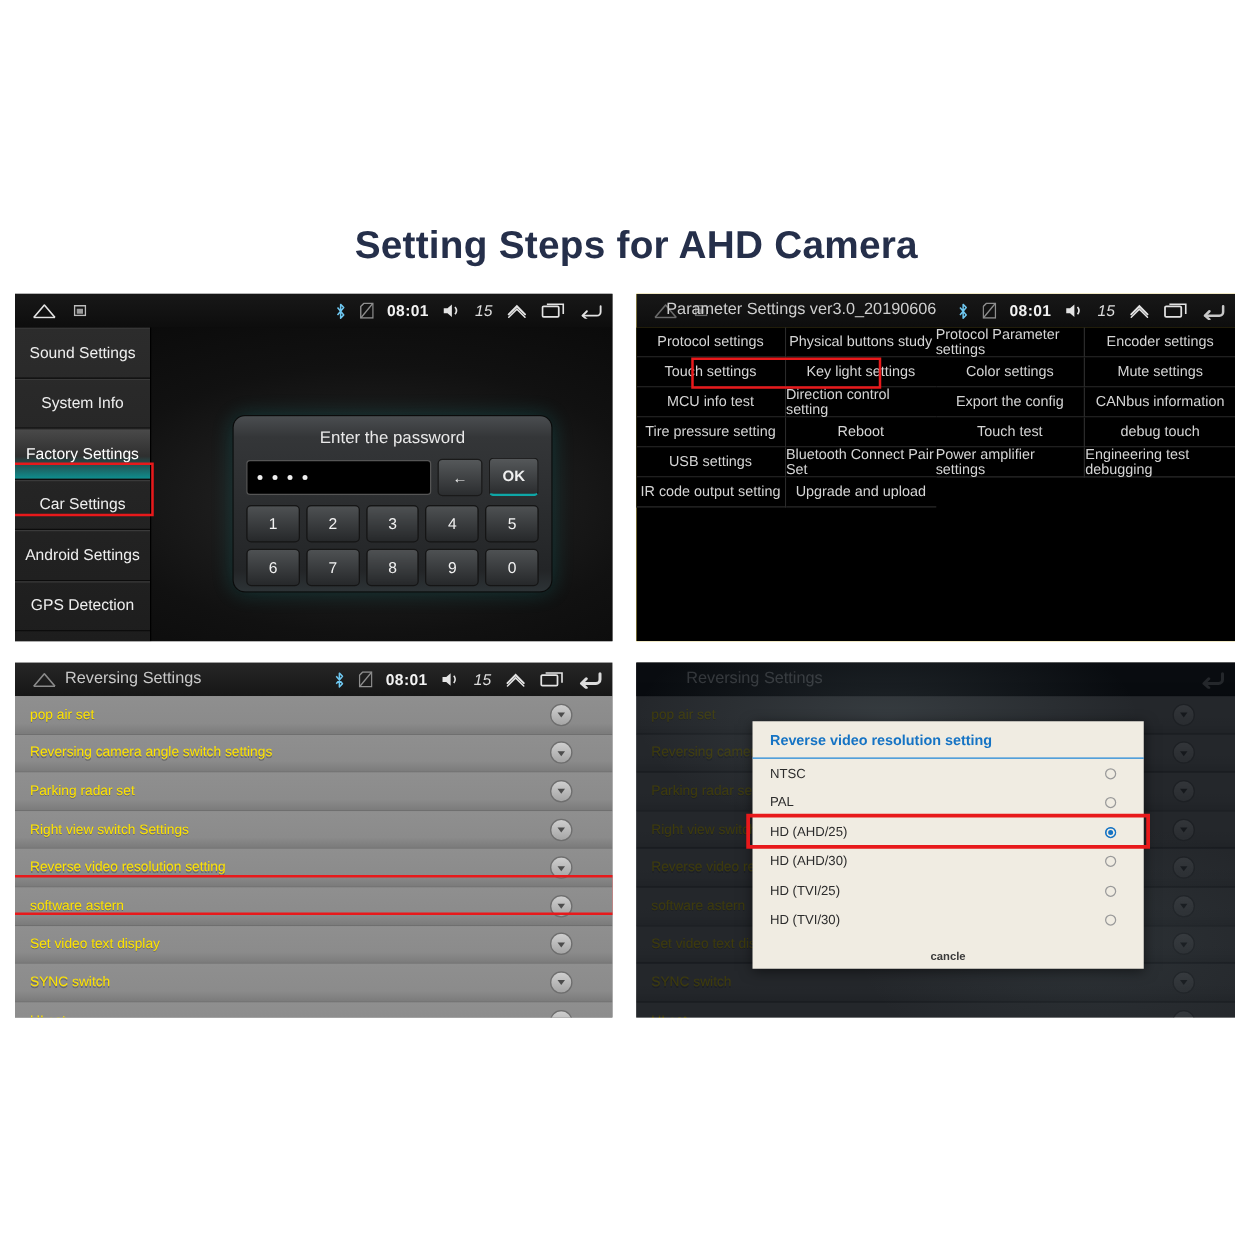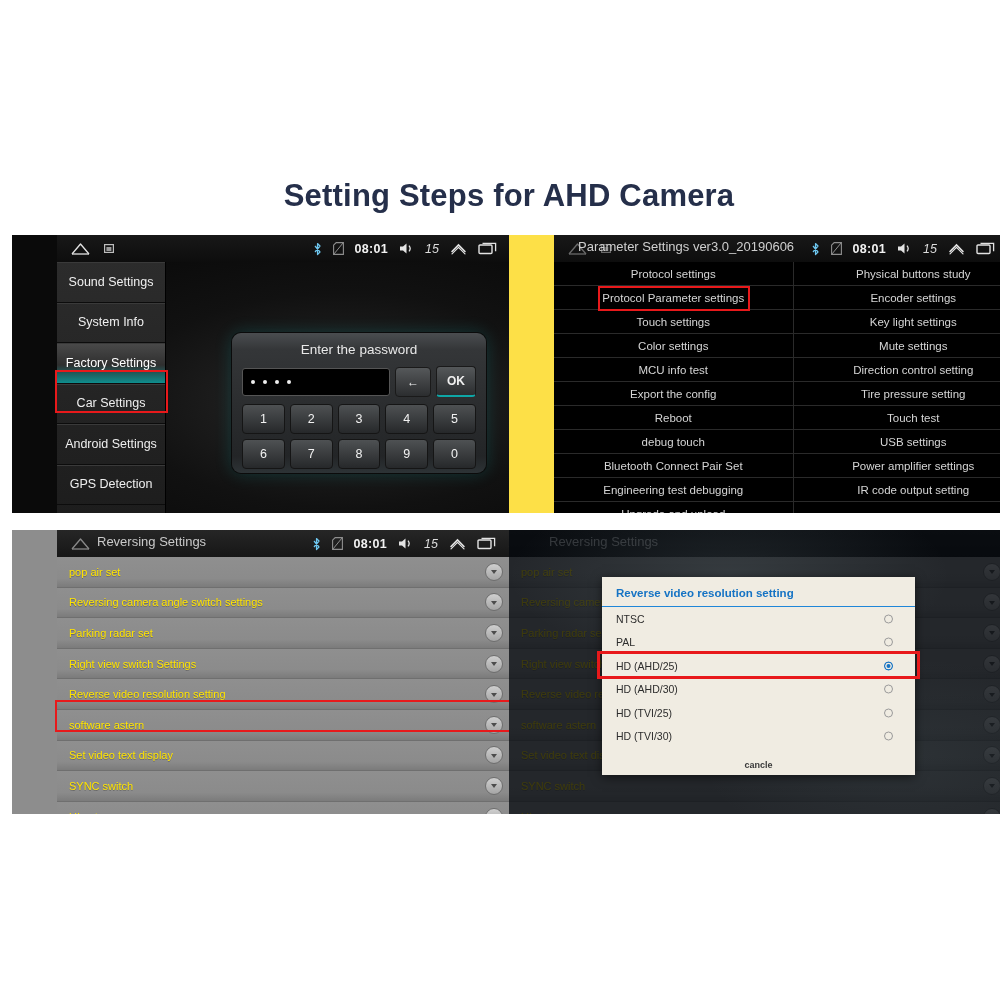--- a/index.html
+++ b/index.html
@@ -16,21 +16,21 @@
     position:absolute;
     left:9px;top:178px;width:1000px;
     text-align:center;
     font-size:31px;
     font-weight:bold;
     color:#252f4a;
     letter-spacing:.2px;
   }
 
   
-  .panel{position:absolute;overflow:hidden;padding-left:45px;}
+  .panel{position:absolute;overflow:hidden;}
   #panel-tl{left:12px;top:235px;width:478px;height:278px;background:#0a0a0a;}
   #panel-tr{left:509px;top:235px;width:479px;height:278px;background:#fde047;}
   #panel-bl{left:12px;top:530px;width:478px;height:284px;background:#8d8d8d;}
   #panel-br{left:509px;top:530px;width:479px;height:284px;background:#1b1d20;}
 
   
   .statusbar{
     position:relative;height:27px;width:100%;
     background:linear-gradient(180deg,#181818 0%,#0d0d0d 100%);
     display:flex;align-items:center;
@@ -107,21 +107,21 @@
     flex:1;height:28px;border-radius:4px;
     background:linear-gradient(180deg,#4e5153,#26282a);
     border:1px solid #151515;
     color:#f2f2f2;font-size:12.5px;
     display:flex;align-items:center;justify-content:center;
   }
 
   
   #tr-grid{
     position:relative;width:100%;height:251px;background:#000;
-    display:grid;grid-template-columns:1fr 1fr;
+    display:grid;grid-template-columns:1fr 1fr 1fr 1fr;
     grid-auto-rows:24px;
   }
   .pcell{
     display:flex;align-items:center;justify-content:center;
     color:#d5d5d5;font-size:11.5px;
     border-bottom:1px solid #2a2a2a;
     border-right:1px solid #2a2a2a;
     box-sizing:border-box;
     background:#000;
   }
@@ -385,20 +385,21 @@
     <div class="pcell">Physical buttons study</div>
     <div class="pcell">Protocol Parameter settings</div>
     <div class="pcell">Encoder settings</div>
     <div class="pcell">Touch settings</div>
     <div class="pcell">Key light settings</div>
     <div class="pcell">Color settings</div>
     <div class="pcell">Mute settings</div>
     <div class="pcell">MCU info test</div>
     <div class="pcell">Direction control setting</div>
     <div class="pcell">Export the config</div>
+    <div class="pcell">CANbus information</div>
     <div class="pcell">Tire pressure setting</div>
     <div class="pcell">Reboot</div>
     <div class="pcell">Touch test</div>
     <div class="pcell">debug touch</div>
     <div class="pcell">USB settings</div>
     <div class="pcell">Bluetooth Connect Pair Set</div>
     <div class="pcell">Power amplifier settings</div>
     <div class="pcell">Engineering test debugging</div>
     <div class="pcell">IR code output setting</div>
     <div class="pcell">Upgrade and upload</div>

